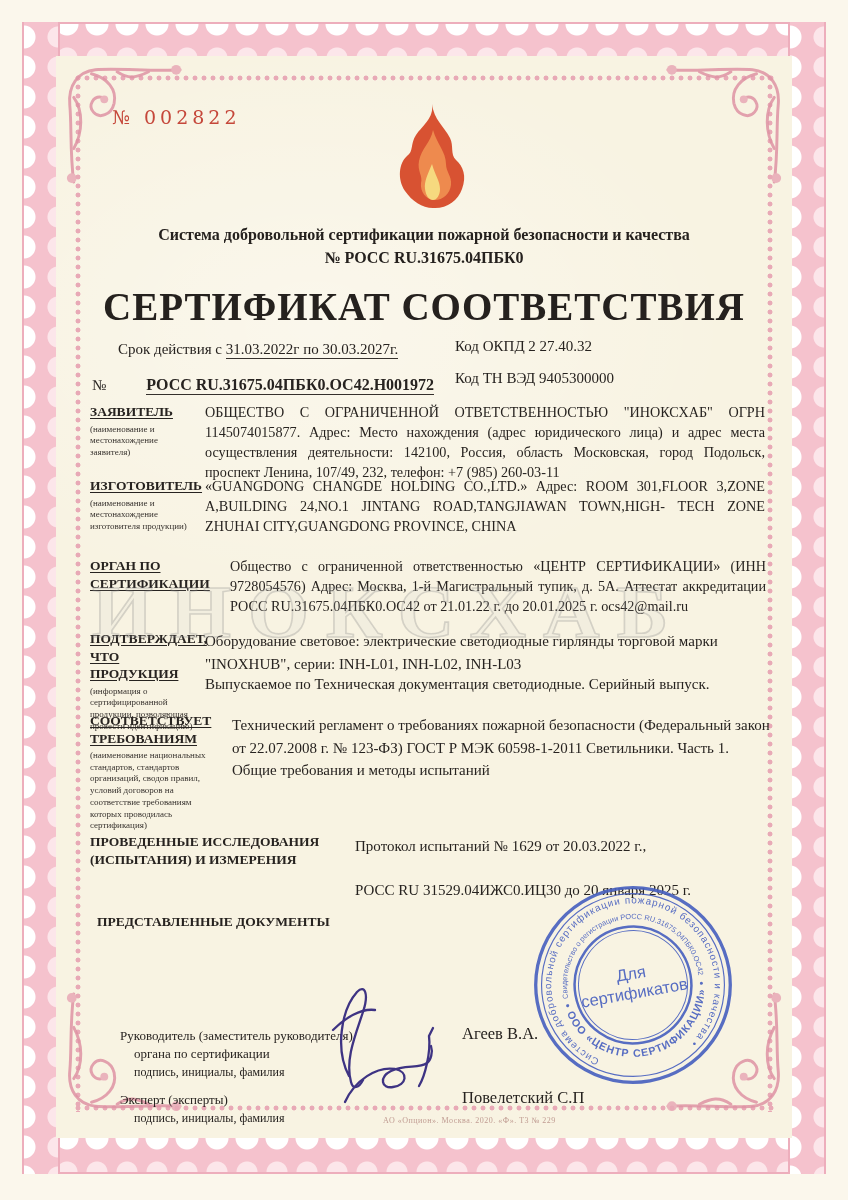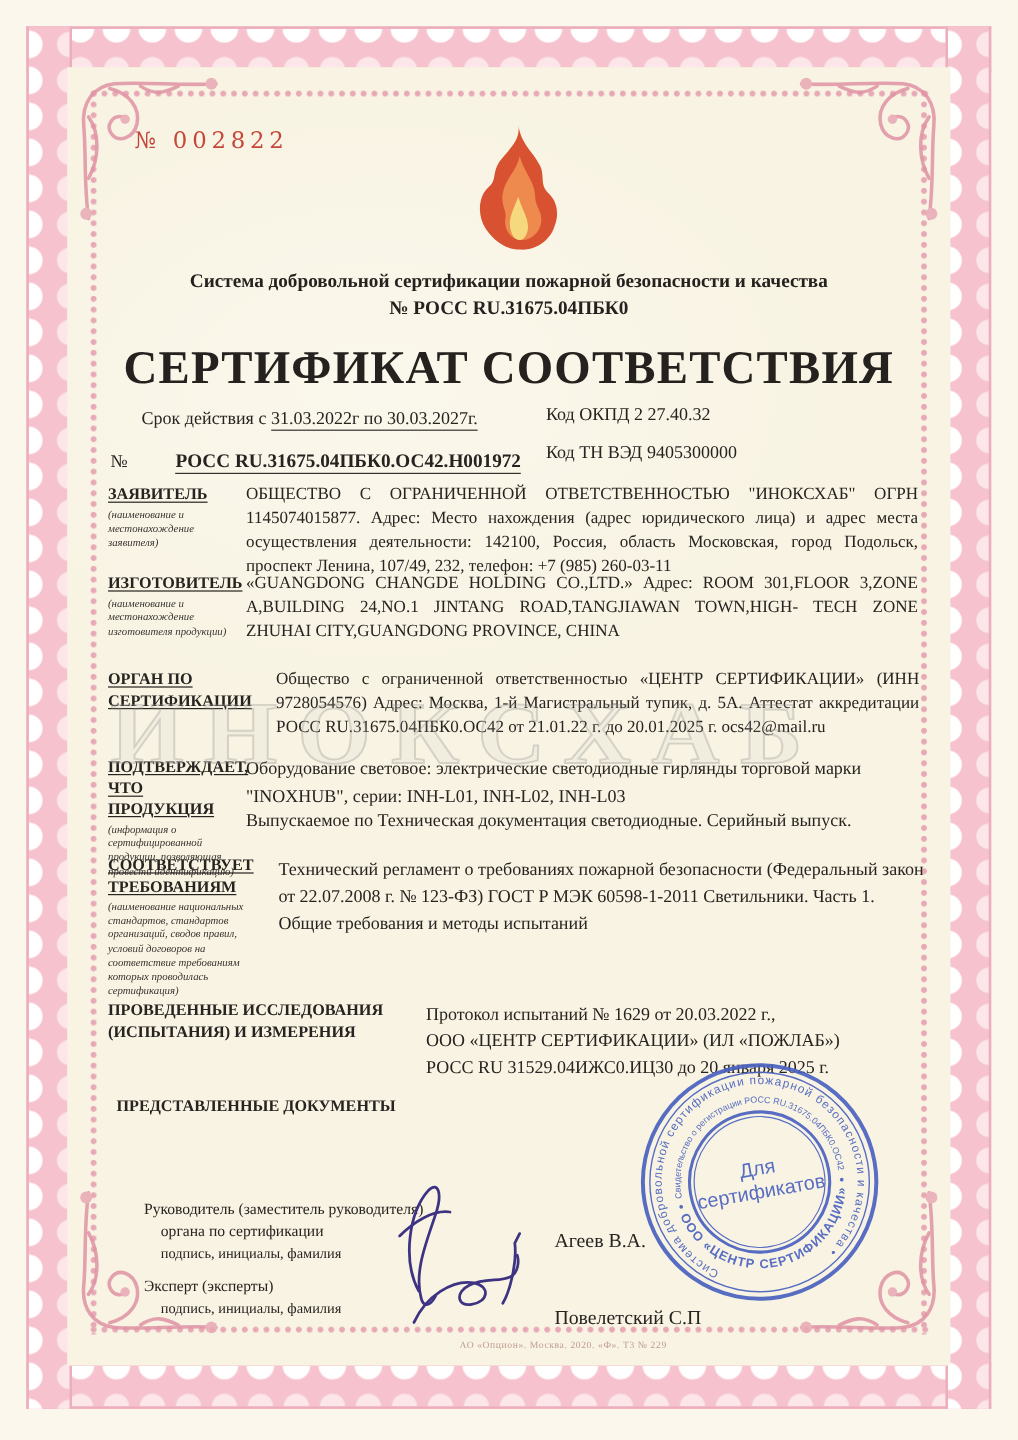--- a/index.html
+++ b/index.html
@@ -24,25 +24,25 @@
   .chain.v{width:8px;background-size:8px 9px;}
   .corner-ornament{position:absolute;width:128px;height:128px;opacity:.85;}
   
   .serial{font-size:19px;letter-spacing:4px;color:#c5473a;font-family:"DejaVu Serif", serif;}
   .hdr{left:0;right:0;text-align:center;font-weight:bold;font-size:16px;color:#25211e;}
   .title{left:0;right:0;text-align:center;font-weight:bold;font-size:39px;letter-spacing:1px;color:#25211e;}
   .line15{font-size:15px;}
   .u{border-bottom:1.4px solid #35302c;padding-bottom:1px;}
   .seclabel{font-weight:bold;font-size:13.5px;text-decoration:underline;text-underline-offset:2px;line-height:1.3;}
   .seclabel-n{font-weight:bold;font-size:13.5px;line-height:1.35;}
-  .sublabel{font-size:9px;line-height:1.3;color:#37322e;margin-top:3px;font-style:italic;}
+  .sublabel{font-size:9px;line-height:1.3;color:#37322e;margin-top:3px;}
   .body{font-size:14.2px;line-height:1.4;text-align:justify;}
   .body-l{font-size:15px;line-height:1.5;text-align:left;}
   .certno{font-weight:bold;font-size:16px;}
-  .smallcap{font-size:12.5px;line-height:1.3;}
+  .smallcap{font-size:12.5px;line-height:1.3;margin-top:28px;}
   .name{font-size:16.5px;}
   .fineprint{font-size:8px;color:#c09c92;letter-spacing:.5px;}
   .watermark{font-weight:bold;font-size:74px;letter-spacing:16px;
     color:rgba(200,200,200,0.10);-webkit-text-stroke:1.6px rgba(135,135,135,0.30);
     transform:scaleX(1.06);transform-origin:left center;white-space:nowrap;pointer-events:none;}
   svg text{font-family:"Liberation Sans", sans-serif;}
 </style>
 </head>
 <body>
 
@@ -163,21 +163,20 @@
 
   <div class="abs" style="left:90px;top:712px;width:125px;">
     <div class="seclabel">СООТВЕТСТВУЕТ</div>
     <div class="seclabel">ТРЕБОВАНИЯМ</div>
     <div class="sublabel">(наименование национальных стандартов, стандартов организаций, сводов правил, условий договоров на соответствие требованиям которых проводилась сертификация)</div>
   </div>
   <div class="abs body-l" style="left:232px;top:714px;width:540px;">Технический регламент о требованиях пожарной безопасности (Федеральный закон от 22.07.2008 г. № 123-ФЗ) ГОСТ Р МЭК 60598-1-2011 Светильники. Часть 1. Общие требования и методы испытаний</div>
 
   <div class="abs seclabel-n" style="left:90px;top:833px;width:272px;">ПРОВЕДЕННЫЕ ИССЛЕДОВАНИЯ (ИСПЫТАНИЯ) И ИЗМЕРЕНИЯ</div>
   <div class="abs body-l" style="left:355px;top:835px;width:360px;">Протокол испытаний № 1629 от  20.03.2022 г.,</div>
-  <div class="abs body-l" style="left:355px;top:857px;width:360px;">ООО «ЦЕНТР СЕРТИФИКАЦИИ» (ИЛ «ПОЖЛАБ»)</div>
   <div class="abs body-l" style="left:355px;top:879px;width:360px;">РОСС RU 31529.04ИЖС0.ИЦ30  до 20 января 2025 г.</div>
 
   <div class="abs seclabel-n" style="left:97px;top:913px;">ПРЕДСТАВЛЕННЫЕ ДОКУМЕНТЫ</div>
 
   <svg class="abs" style="left:526px;top:878px;transform:rotate(-10deg);opacity:.92;" width="214" height="214" viewBox="0 0 220 220">
     <defs>
       <path id="stampOuter" d="M110,194 a84,84 0 1 1 0.1,0"></path>
       <path id="stampMid" d="M110,178 a68,68 0 1 1 0.1,0"></path>
       <path id="stampBottom" d="M36,110 A74,74 0 0 0 184,110"></path>
     </defs>

